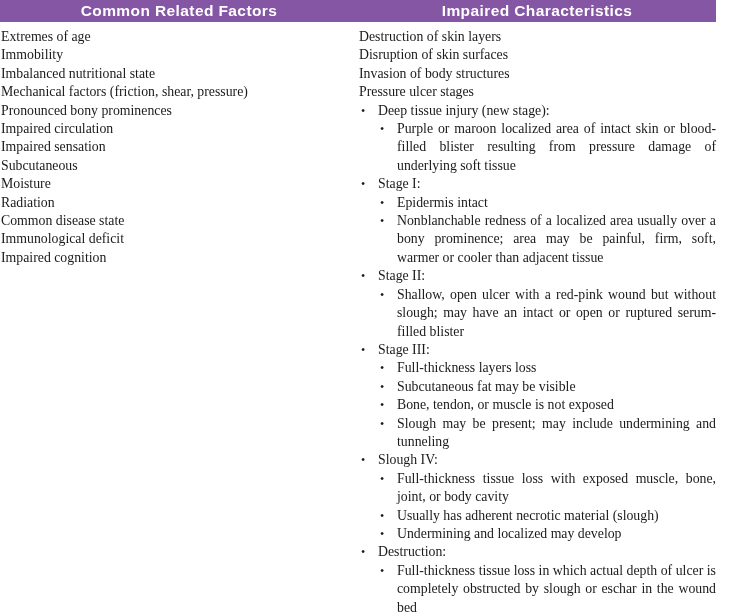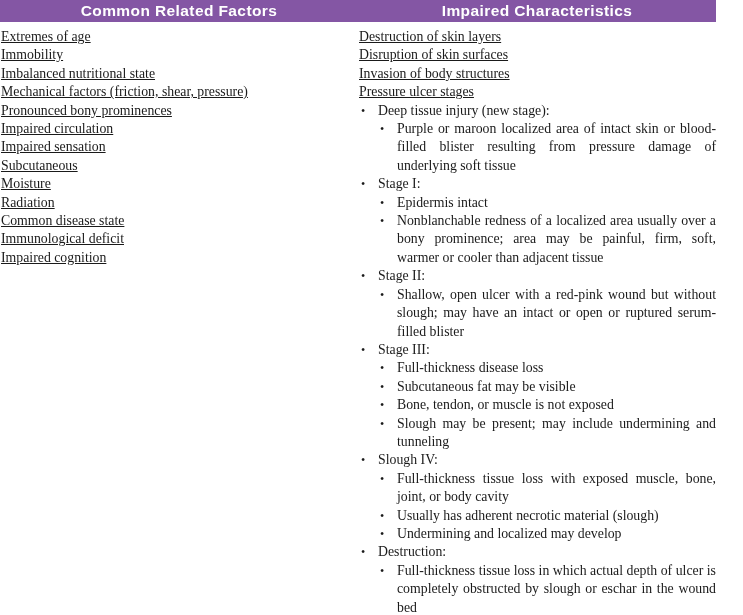--- a/index.html
+++ b/index.html
@@ -35,21 +35,21 @@
     font-size: 15.5px;
     letter-spacing: 0.4px;
     text-align: center;
     line-height: 22px;
   }
   .col-body {
     padding-top: 6px;
     font-size: 13.8px;
     line-height: 18.4px;
   }
-  .plain-item { padding-left: 1px; text-decoration: underline; }
+  .plain-item { padding-left: 1px; }
   .bullet-row {
     display: flex;
     align-items: flex-start;
   }
   .bullet-row.level-1 { padding-left: 3px; }
   .bullet-row.level-2 { padding-left: 22px; }
   .bullet-glyph {
     flex: 0 0 17px;
     width: 17px;
     font-size: 12px;
@@ -120,21 +120,21 @@
         <div class="bullet-row level-2">
           <span class="bullet-glyph">•</span>
           <div class="bullet-text">Shallow, open ulcer with a red-pink wound but without slough; may have an intact or open or ruptured serum-filled blister</div>
         </div>
         <div class="bullet-row level-1">
           <span class="bullet-glyph">•</span>
           <div class="bullet-text">Stage III:</div>
         </div>
         <div class="bullet-row level-2">
           <span class="bullet-glyph">•</span>
-          <div class="bullet-text">Full-thickness disease loss</div>
+          <div class="bullet-text">Full-thickness layers loss</div>
         </div>
         <div class="bullet-row level-2">
           <span class="bullet-glyph">•</span>
           <div class="bullet-text">Subcutaneous fat may be visible</div>
         </div>
         <div class="bullet-row level-2">
           <span class="bullet-glyph">•</span>
           <div class="bullet-text">Bone, tendon, or muscle is not exposed</div>
         </div>
         <div class="bullet-row level-2">

